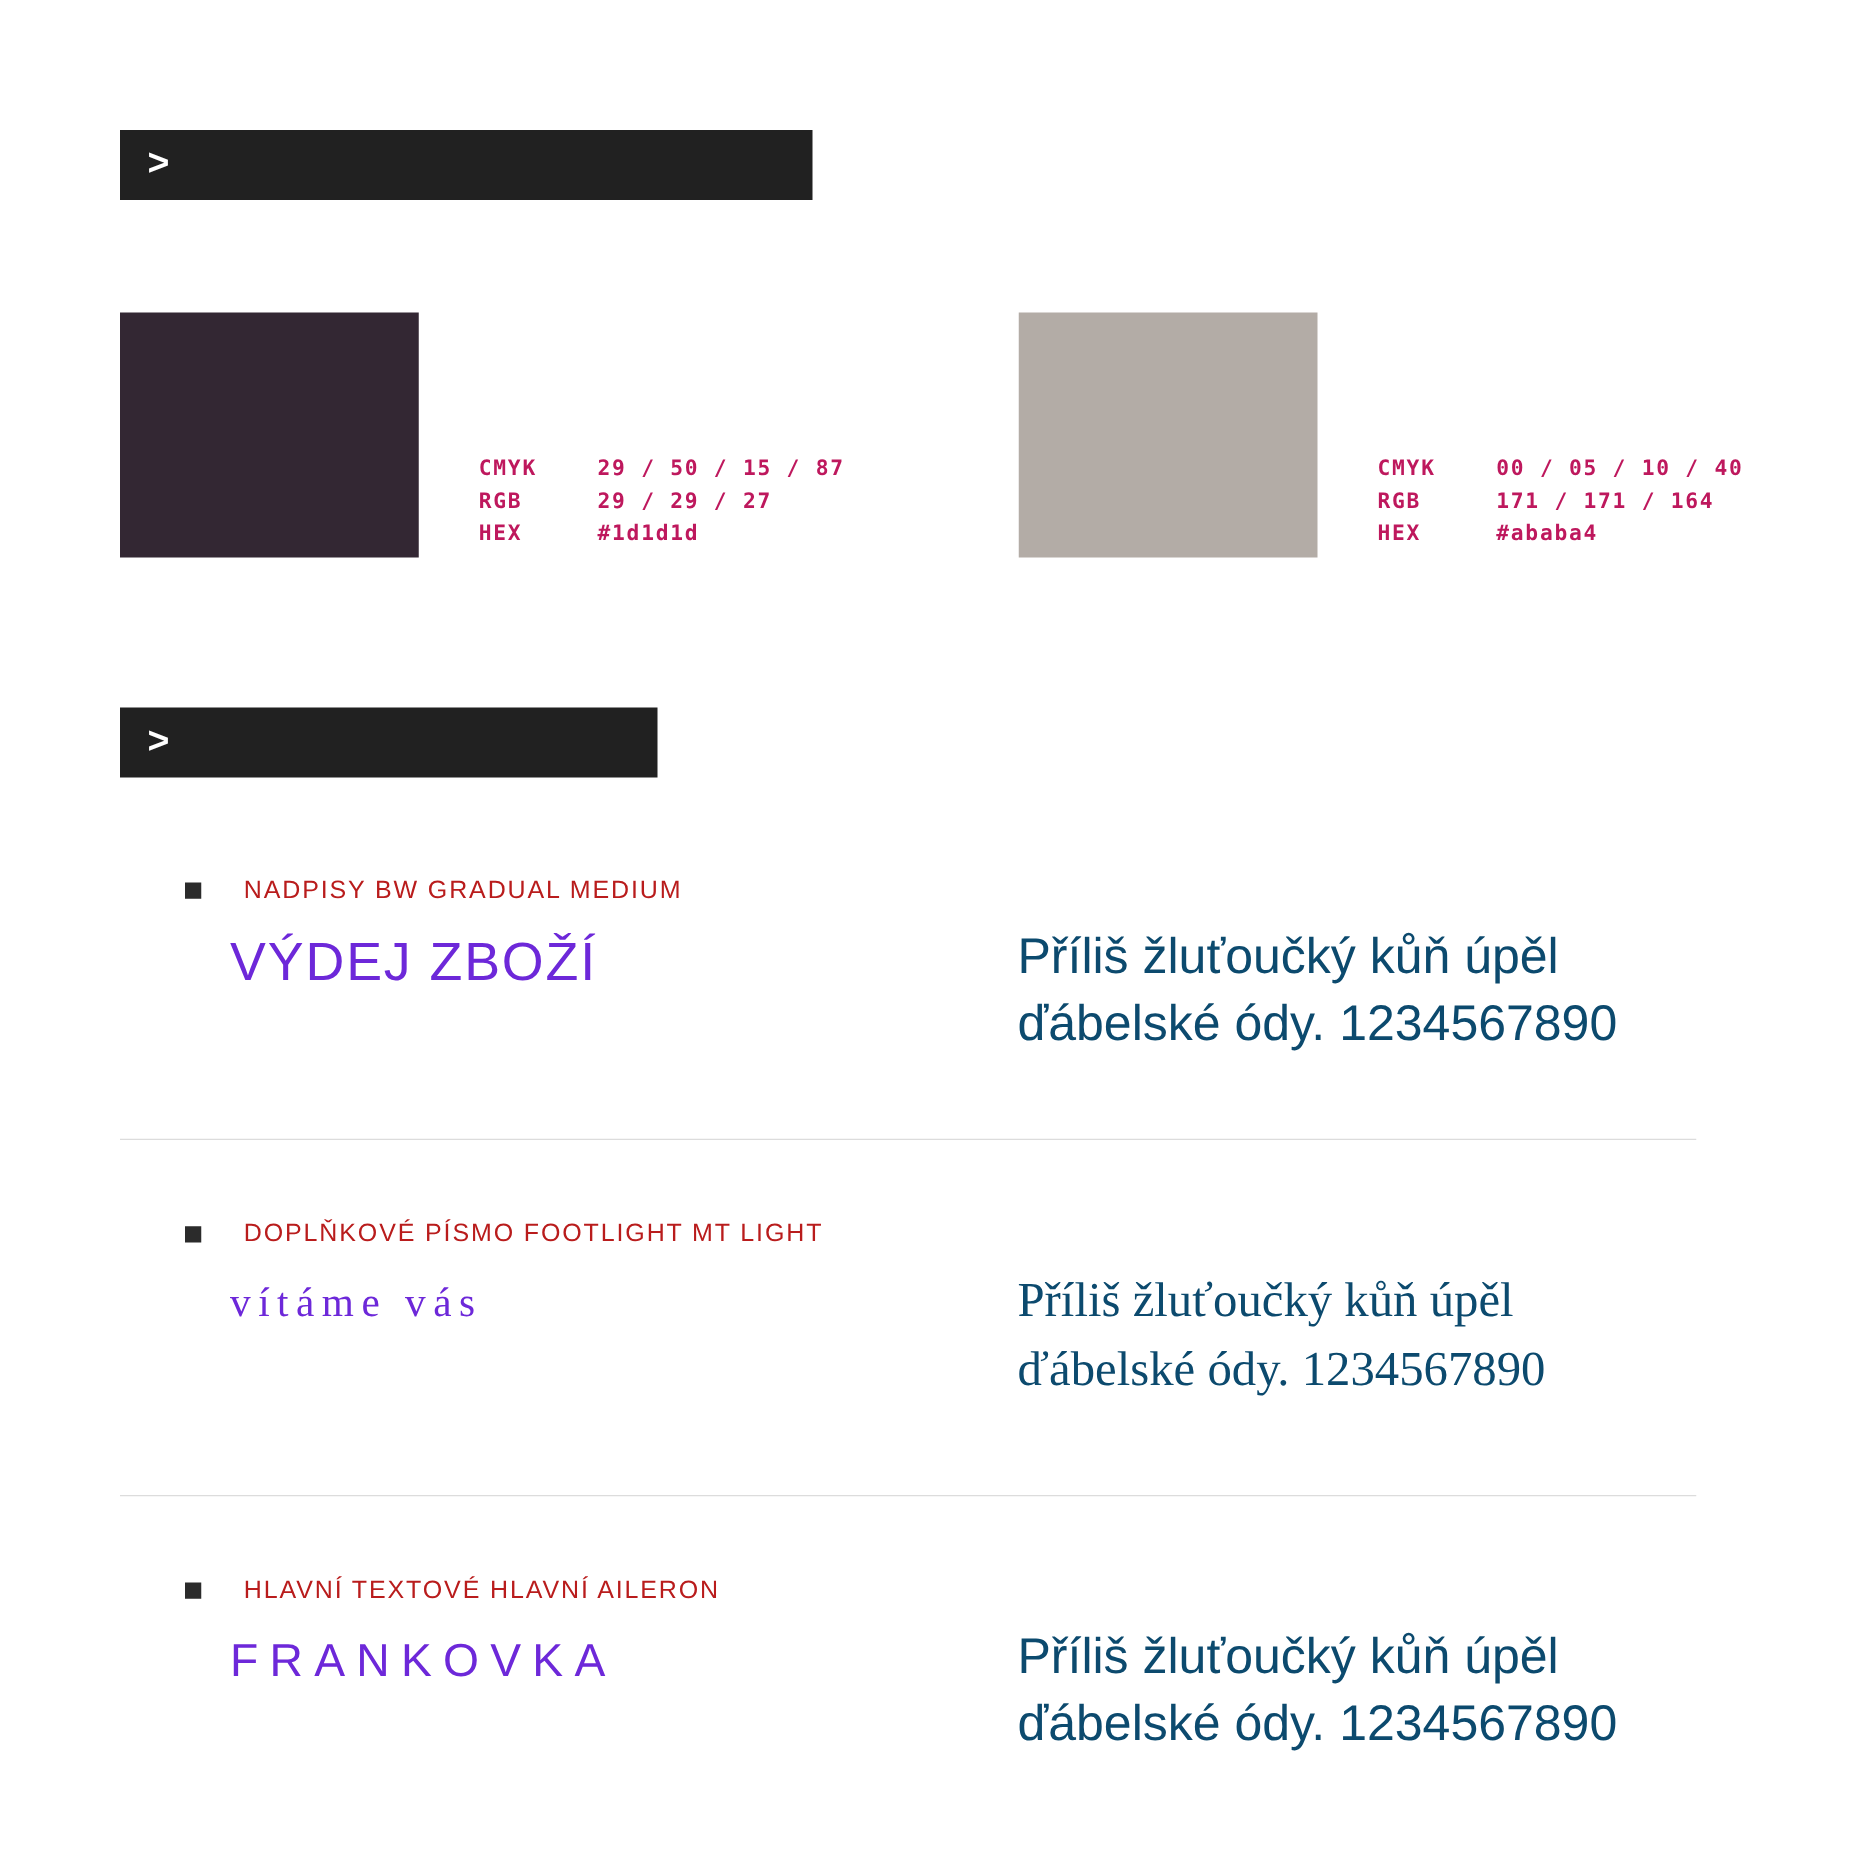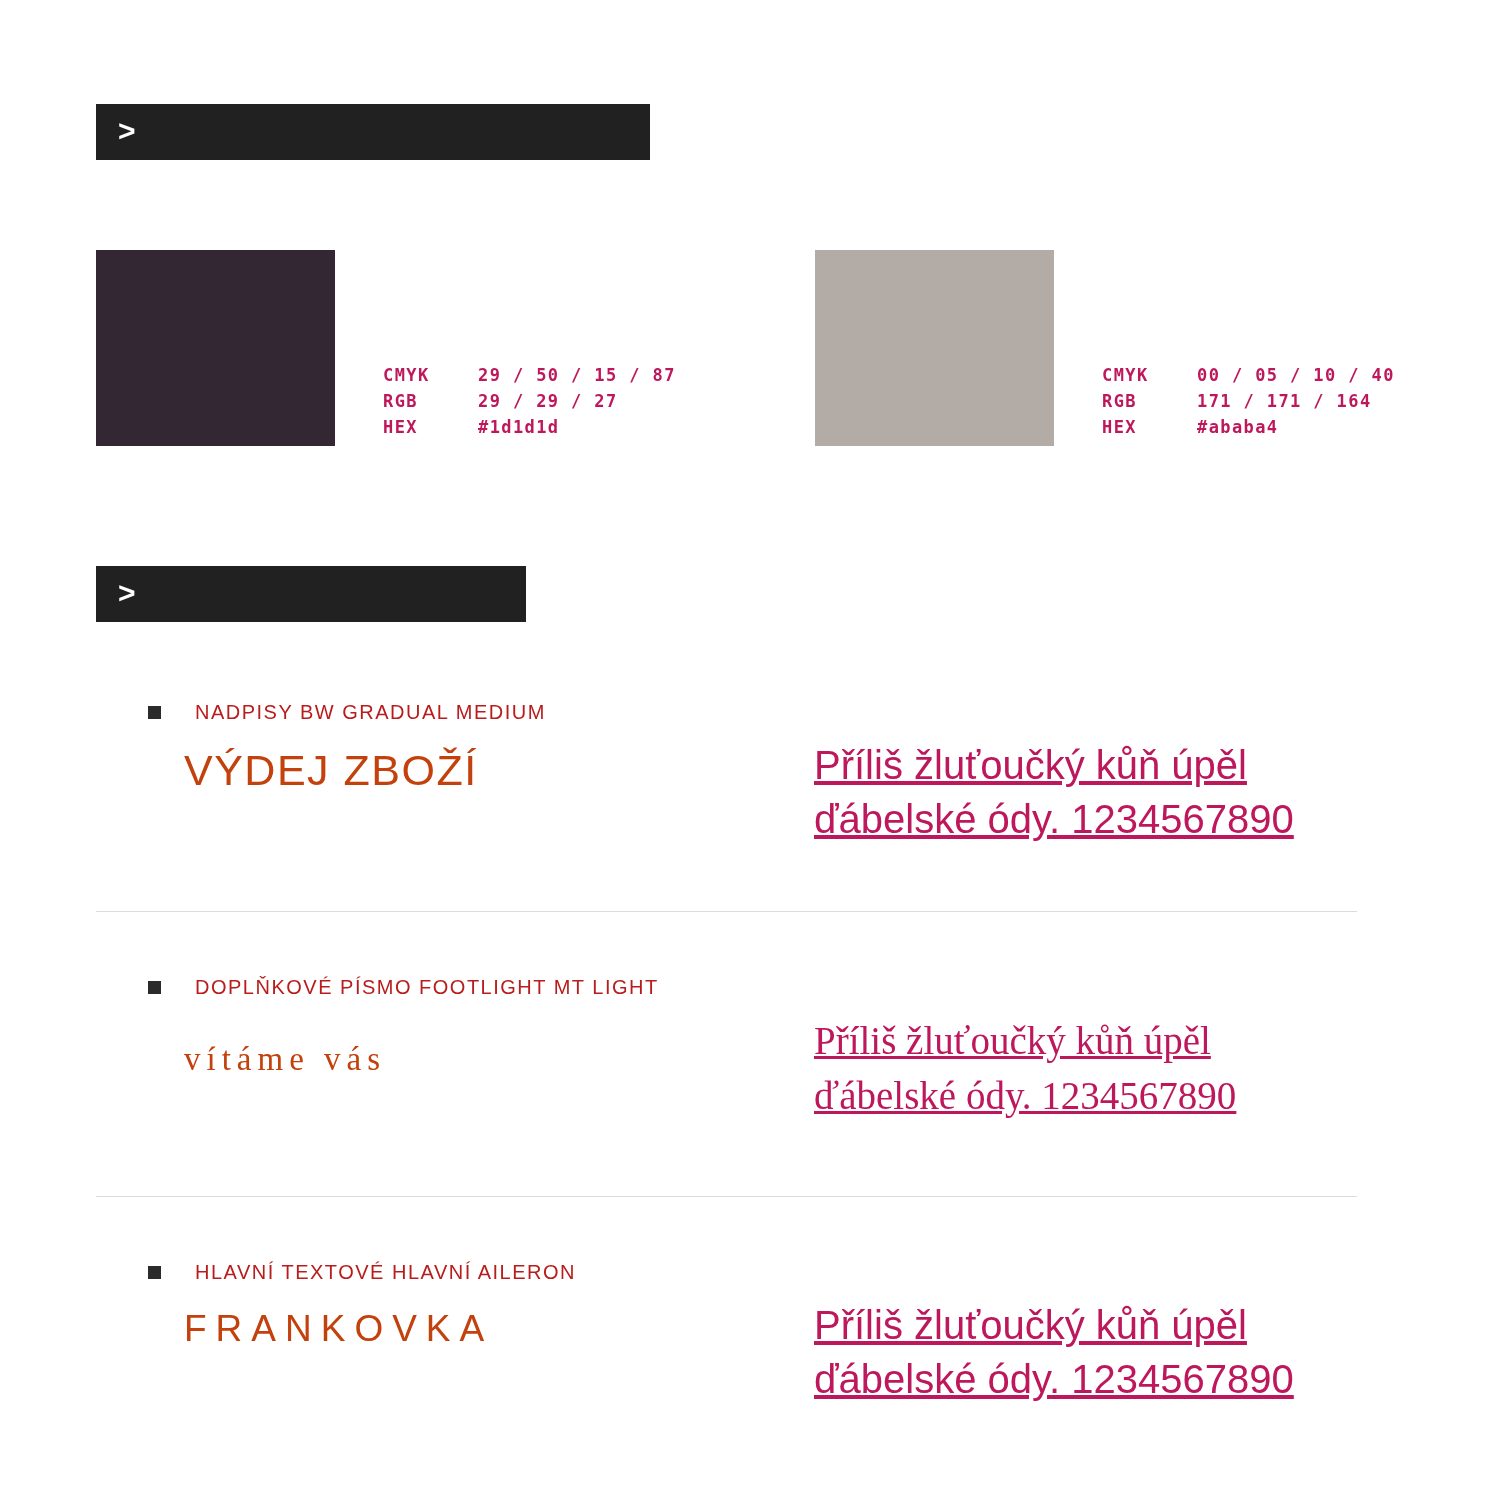--- a/index.html
+++ b/index.html
@@ -128,29 +128,28 @@
   .font-samples {
     position: relative;
     margin-top: 18px;
     height: 135px;
   }
   .sample-word {
     position: absolute;
     left: 88px;
     top: 0;
     white-space: nowrap;
-    color: #c2410c;
+    color: #6d28d9;
   }
   .sample-pangram {
     position: absolute;
     left: 718px;
     top: -4px;
     width: 640px;
-    color: #be185d;
-    text-decoration: underline;
+    color: #0c4a6e;
   }
   .pangram-line {
     white-space: nowrap;
     display: block;
   }
 
   
   #font-row-0 .sample-word {
     font-family: "Liberation Sans", sans-serif;
     font-size: 43px;
@@ -165,21 +164,20 @@
     font-weight: 400;
   }
 
   
   #font-row-1 .sample-word {
     font-family: "Liberation Serif", serif;
     font-size: 33px;
     letter-spacing: 6px;
     font-weight: 400;
     top: 8px;
-    margin-top: 16px;
   }
   #font-row-1 .sample-pangram {
     font-family: "Liberation Serif", serif;
     font-size: 39px;
     line-height: 55px;
     font-weight: 400;
   }
 
   
   #font-row-2 .sample-word {

